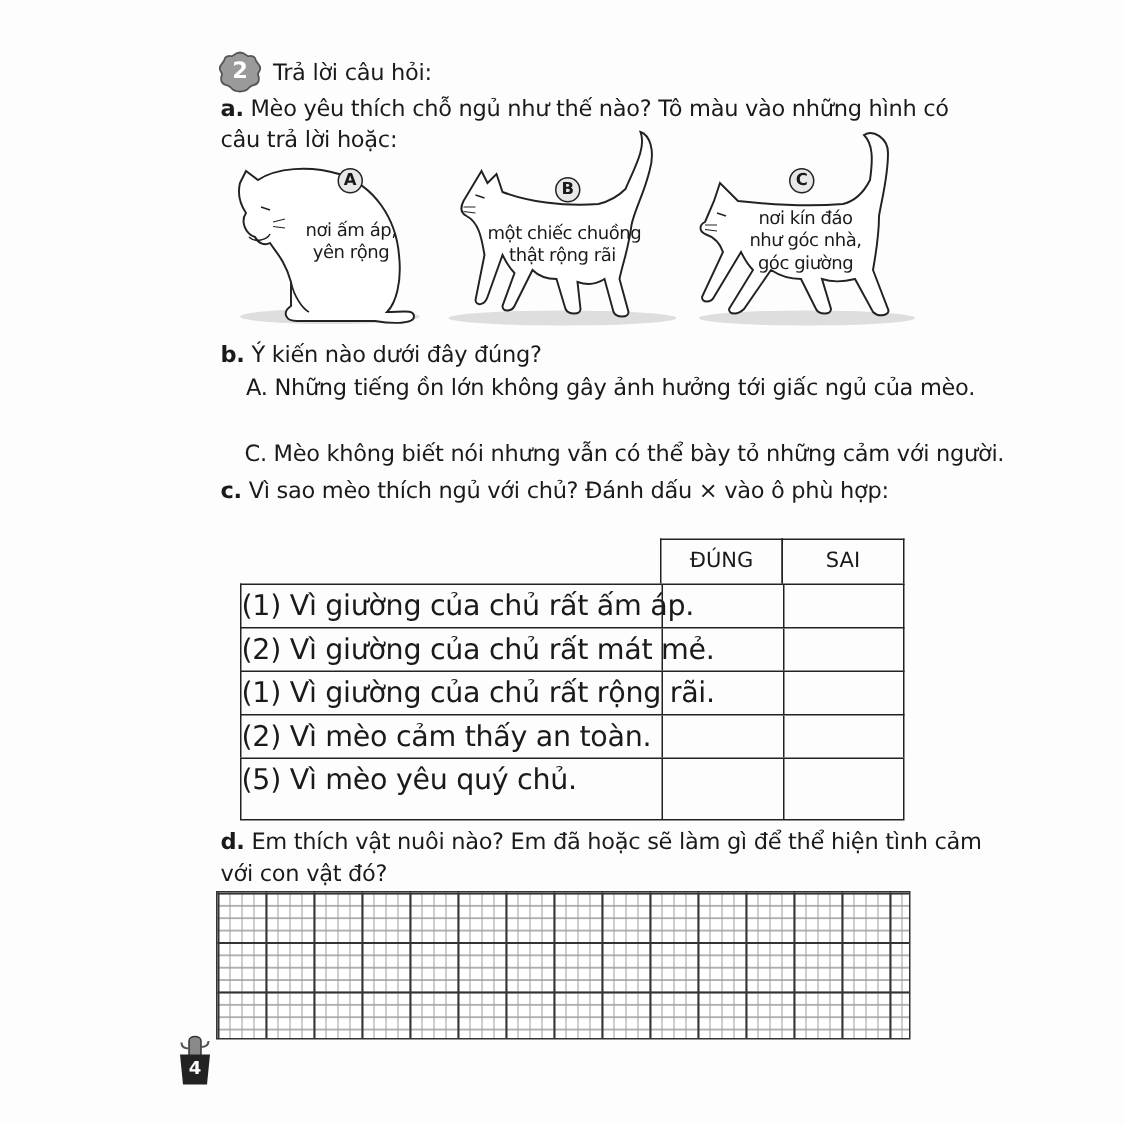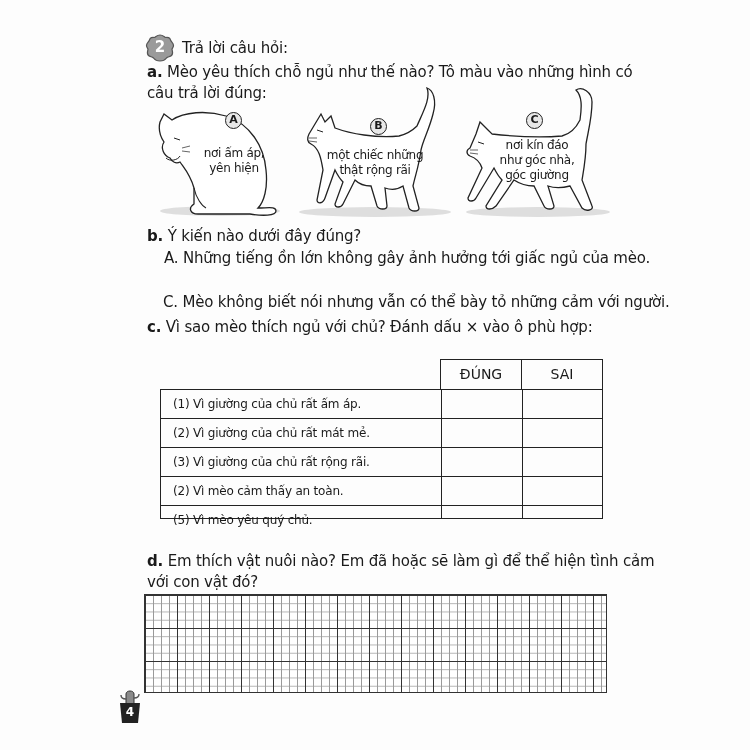--- a/index.html
+++ b/index.html
@@ -19,22 +19,22 @@
   
   .cat { position: absolute; }
   .cat svg { position: absolute; left: 0; top: 0; overflow: visible; }
   .cat .label { position: absolute; text-align: center; font-size: 12px; line-height: 15px; white-space: nowrap; letter-spacing: -0.3px; }
   .cat .letter { position: absolute; width: 17px; height: 17px; border-radius: 50%; border: 1.4px solid #222; background: #e8e8e8; font-size: 11px; font-weight: bold; text-align: center; line-height: 14px; }
 
   
   .tbl { position: absolute; left: 160px; top: 347px; width: 443px; height: 176px; margin-top: 12px; }
   .tbl .hdr { position: absolute; top: 0; height: 30px; border: 1.5px solid #222; border-bottom: none; font-size: 14px; line-height: 28px; text-align: center; }
   .tbl .row { position: absolute; left: 0; width: 443px; height: 29px; border-left: 1.5px solid #222; border-right: 1.5px solid #222; border-top: 1.5px solid #222; }
-  .tbl .row.last { border-bottom: 1.5px solid #222; height: 14px; }
-  .tbl .row .txt { position: absolute; left: 12px; top: 4px; font-size: 12px; line-height: 20px; white-space: nowrap; letter-spacing: -0.2px; }
+  .tbl .row.last { border-bottom: 1.5px solid #222; height: 42px; }
+  .tbl .row .txt { position: absolute; left: 0; top: 4px; font-size: 19px; line-height: 20px; white-space: nowrap; letter-spacing: -0.2px; }
   .tbl .row .c1 { position: absolute; left: 280px; top: 0; width: 81px; height: 100%; border-left: 1.5px solid #222; }
   .tbl .row .c2 { position: absolute; left: 361px; top: 0; width: 80px; height: 100%; border-left: 1.5px solid #222; }
 
   
   .grid { position: absolute; left: 144px; top: 594px; width: 463px; height: 99px; border: 1.3px solid #333;
     background-color: #fff;
     background-image:
       linear-gradient(to right, #333 1.2px, transparent 1.2px),
       linear-gradient(to bottom, #333 1.2px, transparent 1.2px),
       linear-gradient(to right, #9a9a9a 1px, transparent 1px),
@@ -55,48 +55,48 @@
       <path d="M15 1 C18 1 19 3 20.5 3.5 C22.5 3 25 3.5 25.5 6 C26 8 28.5 9 28.5 11.5 C28.5 13.5 27 14 27 15.5 C27.5 17.5 28.5 19.5 26.5 21.5 C25 23 23 22.5 21.5 24 C20 26 18 27 15 27 C12 27 10 26 8.5 24 C7 22.5 5 23 3.5 21.5 C1.5 19.5 2.5 17.5 3 15.5 C3 14 1.5 13.5 1.5 11.5 C1.5 9 4 8 4.5 6 C5 3.5 7.5 3 9.5 3.5 C11 3 12 1 15 1 Z" fill="#9a9a9a" stroke="#555" stroke-width="1.2"></path>
     </svg>
     <div class="num">2</div>
   </div>
   <div class="abs t" style="left:147px; top:61px;">
     <span class="b">a.</span>
     <span>Mèo yêu thích chỗ ngủ như thế nào? Tô màu vào những hình có</span>
   </div>
 
   <div class="abs t" style="left:182px; top:37px;">Trả lời câu hỏi:</div>
-  <div class="abs t" style="left:147px; top:82px;">câu trả lời đúng:</div>
+  <div class="abs t" style="left:147px; top:82px;">câu trả lời hoặc:</div>
 
   <div class="cat" style="left:150px; top:108px; width:130px; height:112px;">
     <svg width="130" height="112" viewBox="0 0 130 112">
       <ellipse cx="70" cy="103" rx="60" ry="5" fill="#d0d0d0" opacity="0.7"></ellipse>
       <path d="M10 14 L14 6 L22 12 C34 4 56 2 76 8 C100 16 114 38 116 62 C118 80 114 94 108 100 C118 100 126 98 126 103 C126 108 112 108 100 106 L48 106 C40 106 38 100 44 96 L44 80 C40 66 34 60 30 54 C26 56 22 54 20 50 C14 48 10 40 14 34 C10 28 8 22 10 14 Z" fill="#fff" stroke="#222" stroke-width="1.3"></path>
       <path d="M44 80 C46 90 52 98 56 100" fill="none" stroke="#222" stroke-width="1.1"></path>
       <path d="M16 50 C20 54 28 52 30 48" fill="none" stroke="#222" stroke-width="1"></path>
       <path d="M24 30 L30 32" stroke="#222" stroke-width="1"></path>
       <path d="M32 40 L40 38 M32 43 L40 44" stroke="#222" stroke-width="0.7"></path>
     </svg>
     <div class="letter" style="left:75px; top:4px;">A</div>
     <div class="label" style="left:44px; top:38px; width:80px;">
       <div>nơi ấm áp,</div>
-      <div>yên hiện</div>
+      <div>yên rộng</div>
     </div>
   </div>
 
   <div class="cat" style="left:295px; top:86px; width:160px; height:134px;">
     <svg width="160" height="134" viewBox="0 0 160 134">
       <ellipse cx="80" cy="126" rx="76" ry="5" fill="#d0d0d0" opacity="0.7"></ellipse>
       <path d="M14 48 L20 38 L26 28 L30 36 L36 30 L40 42 C56 48 80 52 104 50 C112 48 118 44 122 40 C128 26 136 12 132 2 C138 4 142 14 138 28 C134 44 128 54 126 64 C124 80 120 90 118 100 L124 122 C124 126 116 126 114 122 L108 100 C102 104 96 104 90 102 L92 120 C92 124 84 124 82 120 L76 100 C70 100 64 98 60 94 L48 118 C46 122 40 122 40 118 L48 96 C44 92 42 88 40 84 L30 112 C28 118 22 118 22 114 L28 84 C26 72 24 62 16 58 C12 56 12 52 14 48 Z" fill="#fff" stroke="#222" stroke-width="1.3"></path>
       <path d="M22 44 L28 46" stroke="#222" stroke-width="1"></path>
       <path d="M14 52 L22 52 M14 55 L22 56" stroke="#222" stroke-width="0.7"></path>
     </svg>
     <div class="letter" style="left:75px; top:32px;">B</div>
     <div class="label" style="left:30px; top:62px; width:100px;">
-      <div>một chiếc những</div>
+      <div>một chiếc chuồng</div>
       <div>thật rộng rãi</div>
     </div>
   </div>
 
   <div class="cat" style="left:458px; top:82px; width:156px; height:138px;">
     <svg width="156" height="138" viewBox="0 0 156 138">
       <ellipse cx="80" cy="130" rx="72" ry="5" fill="#d0d0d0" opacity="0.7"></ellipse>
       <path d="M12 66 L18 52 L22 40 L30 48 L34 52 C52 54 80 56 104 54 C112 52 118 46 122 38 C124 24 124 14 118 8 C124 4 134 10 134 20 C134 36 130 50 128 62 C128 76 126 86 124 98 L134 124 C136 128 128 130 124 126 L112 104 C104 106 96 106 90 104 L96 124 C96 128 88 128 86 124 L76 104 C70 104 62 102 56 98 L38 124 C34 128 28 128 28 124 L44 98 C40 94 38 90 36 86 L18 116 C16 120 10 120 10 116 L24 86 C22 80 18 76 12 74 C8 72 8 68 12 66 Z" fill="#fff" stroke="#222" stroke-width="1.3"></path>
       <path d="M20 60 L26 62" stroke="#222" stroke-width="1"></path>
       <path d="M12 68 L20 68 M12 71 L20 72" stroke="#222" stroke-width="0.7"></path>
@@ -129,21 +129,21 @@
       <div class="txt">(1) Vì giường của chủ rất ấm áp.</div>
       <div class="c1"></div>
       <div class="c2"></div>
     </div>
     <div class="row" style="top:59px;">
       <div class="txt">(2) Vì giường của chủ rất mát mẻ.</div>
       <div class="c1"></div>
       <div class="c2"></div>
     </div>
     <div class="row" style="top:88px;">
-      <div class="txt">(3) Vì giường của chủ rất rộng rãi.</div>
+      <div class="txt">(1) Vì giường của chủ rất rộng rãi.</div>
       <div class="c1"></div>
       <div class="c2"></div>
     </div>
     <div class="row" style="top:117px;">
       <div class="txt">(2) Vì mèo cảm thấy an toàn.</div>
       <div class="c1"></div>
       <div class="c2"></div>
     </div>
     <div class="row last" style="top:146px;">
       <div class="txt">(5) Vì mèo yêu quý chủ.</div>

